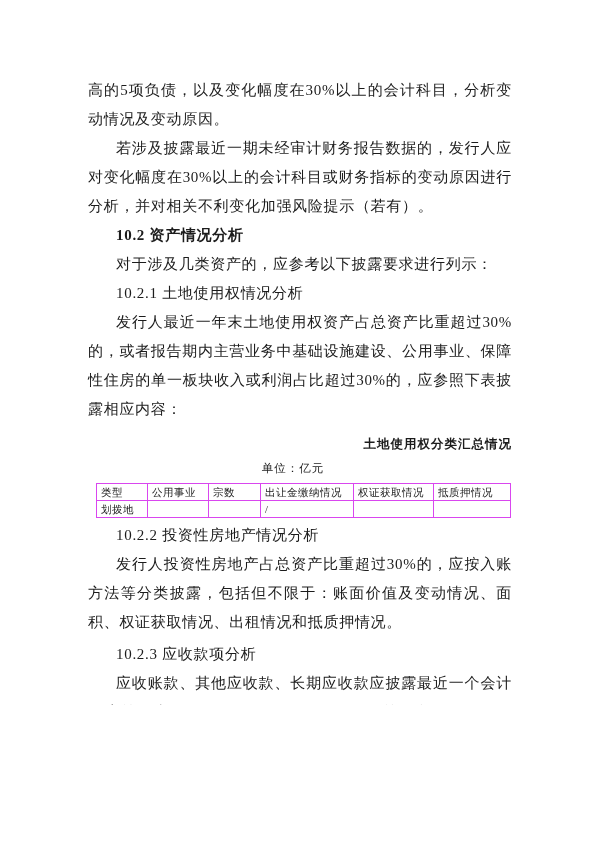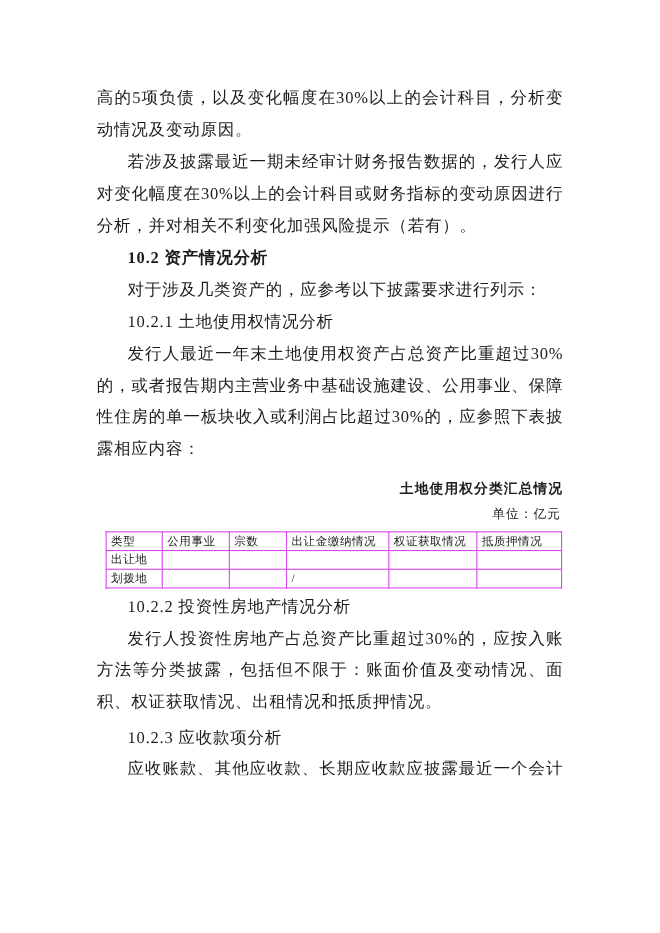--- a/index.html
+++ b/index.html
@@ -35,25 +35,25 @@
   .table-title {
     margin: 10px 0 0 0;
     height: 20px;
     line-height: 20px;
     font-size: 12.5px;
     font-weight: bold;
     text-align: right;
     letter-spacing: 1px;
   }
   .unit-label {
-    margin: 6px 0 0 0;
+    margin: 6px 12px 0 0;
     height: 16px;
     line-height: 16px;
     font-size: 11.5px;
-    text-align: right;
+    text-align: center;
     padding-right: 2px;
     letter-spacing: 1px;
   }
   table.land-table {
     margin: 7px 0 0 8px;
     border-collapse: collapse;
     table-layout: fixed;
     width: 414px;
   }
   table.land-table th,
@@ -118,28 +118,20 @@
           <th>类型</th>
           <th>公用事业</th>
           <th>宗数</th>
           <th>出让金缴纳情况</th>
           <th>权证获取情况</th>
           <th>抵质押情况</th>
         </tr>
       </thead>
       <tbody>
           <tr>
-            <td>出让地</td>
-            <td>&nbsp;</td>
-            <td>&nbsp;</td>
-            <td>&nbsp;</td>
-            <td>&nbsp;</td>
-            <td>&nbsp;</td>
-          </tr>
-          <tr>
             <td>划拨地</td>
             <td>&nbsp;</td>
             <td>&nbsp;</td>
             <td>/</td>
             <td>&nbsp;</td>
             <td>&nbsp;</td>
           </tr>
         </tbody>
     </table>
 

